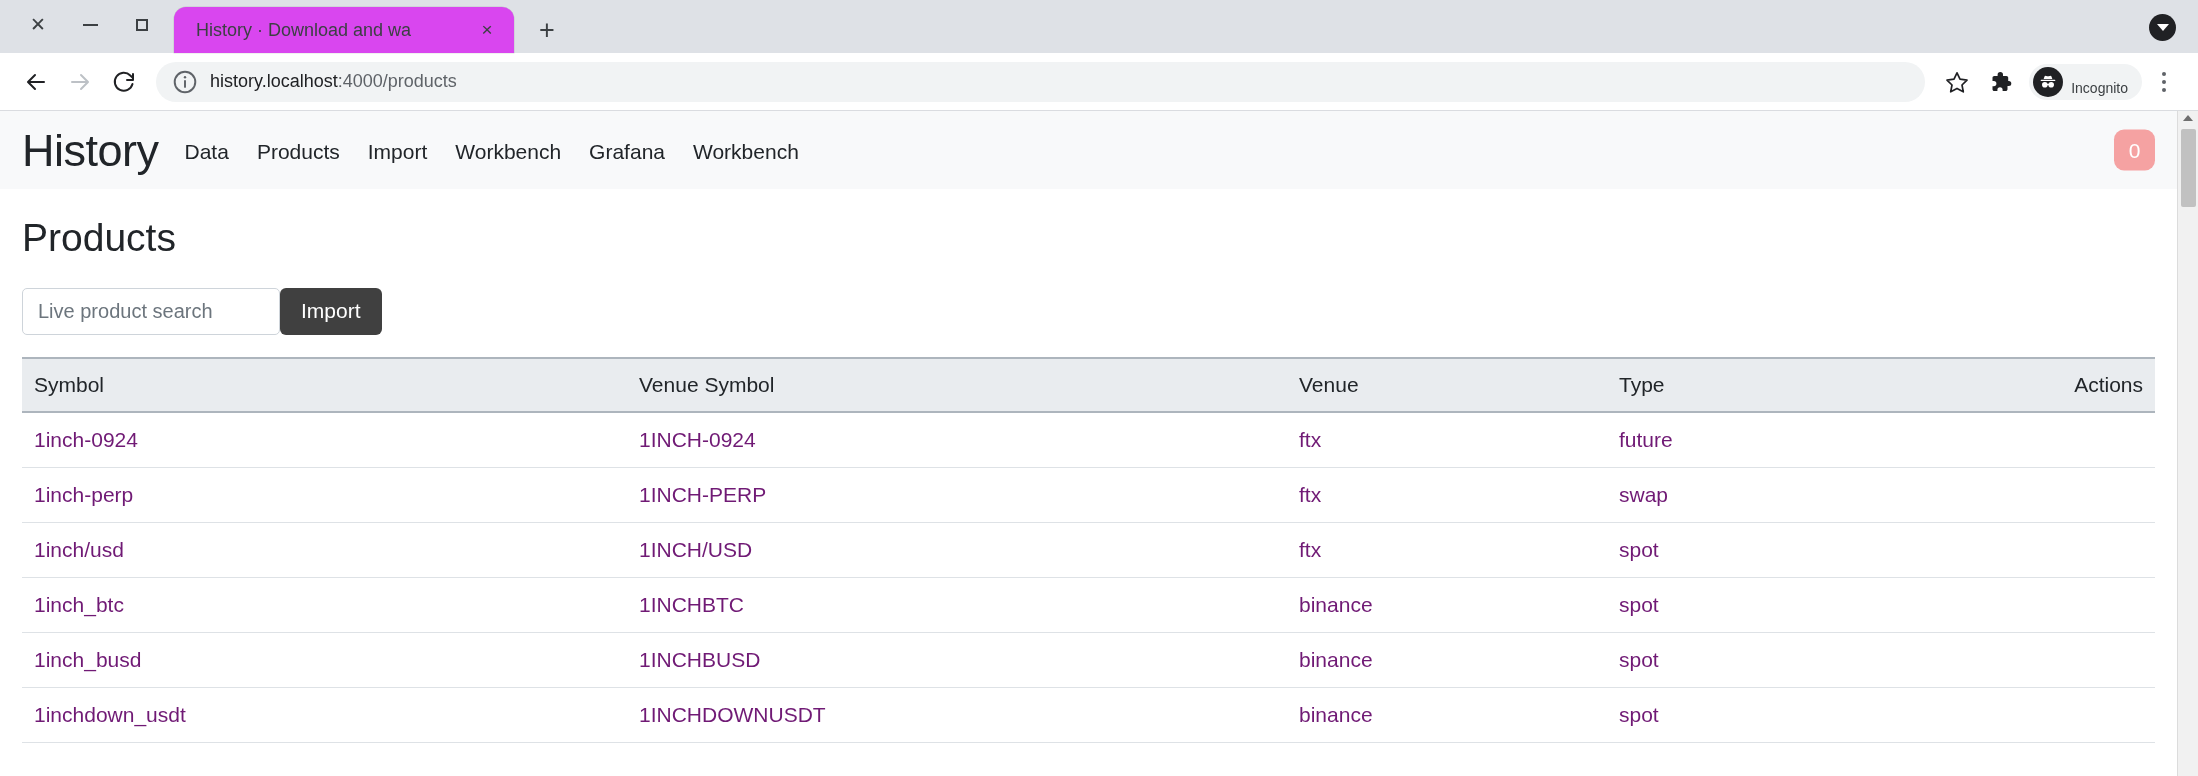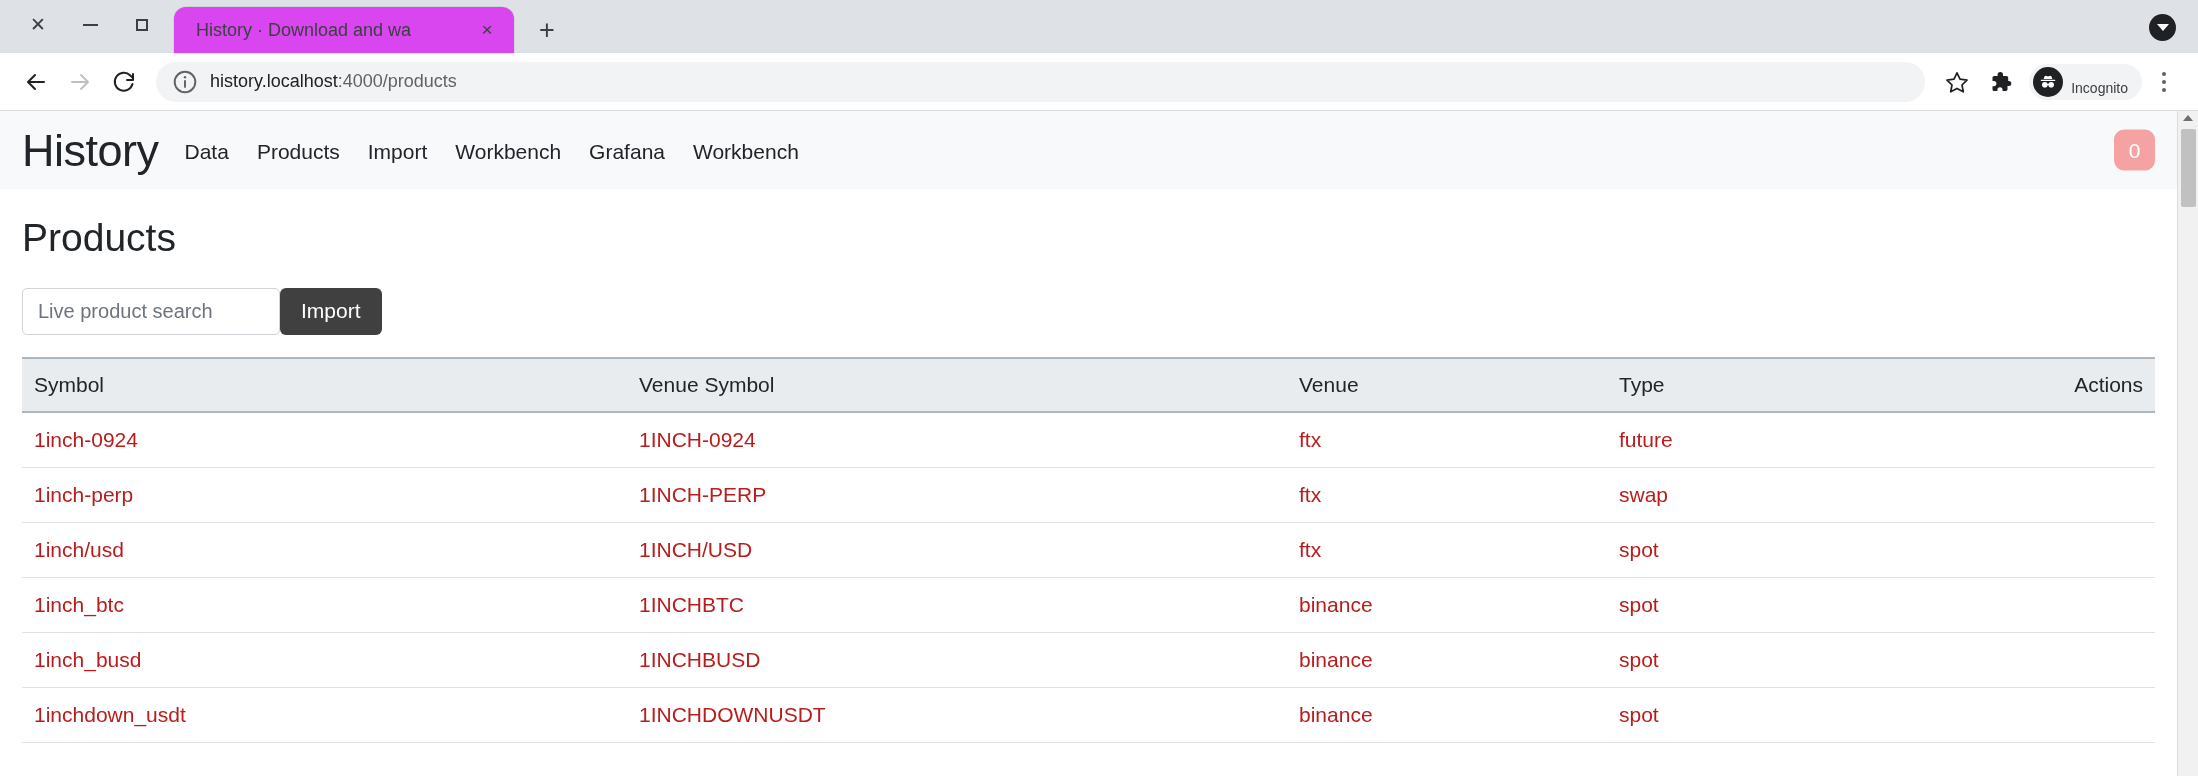--- a/index.html
+++ b/index.html
@@ -252,21 +252,21 @@
     color: #212529;
     text-align: left;
     padding: 14px 12px;
     height: 50px;
     vertical-align: middle;
   }
   table.products thead th.right { text-align: right; }
   table.products tbody td {
     border-bottom: 1px solid #dee2e6;
     font-size: 21px;
-    color: #b91c1c;
+    color: #701a75;
     padding: 15px 12px;
     height: 49px;
     vertical-align: middle;
     white-space: nowrap;
     overflow: hidden;
   }
   col.c-symbol { width: 605px; }
   col.c-venuesymbol { width: 660px; }
   col.c-venue { width: 320px; }
   col.c-type { width: 420px; }

